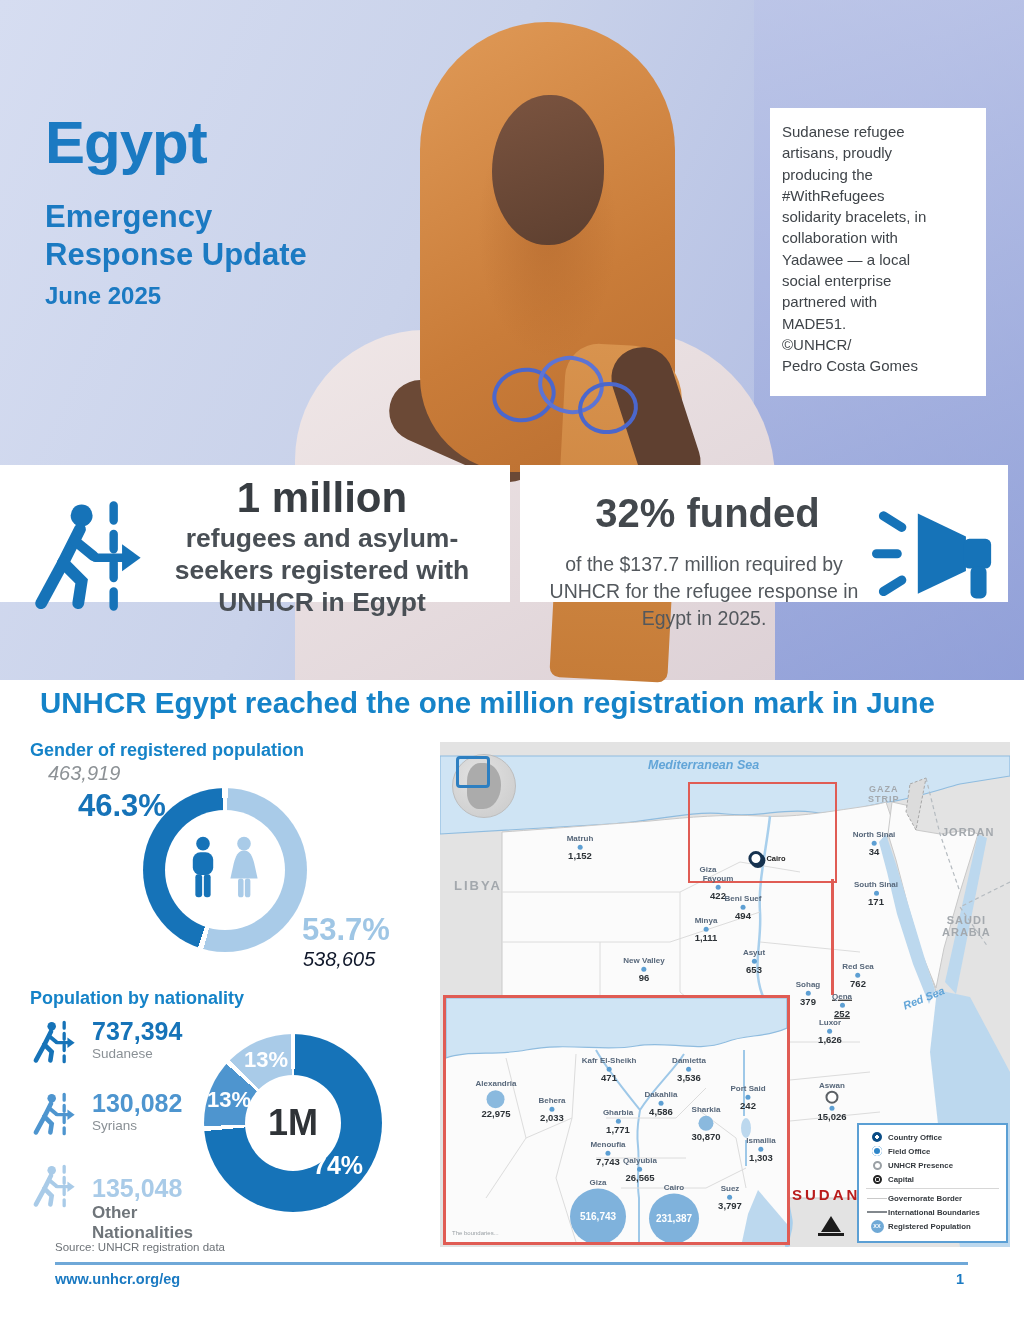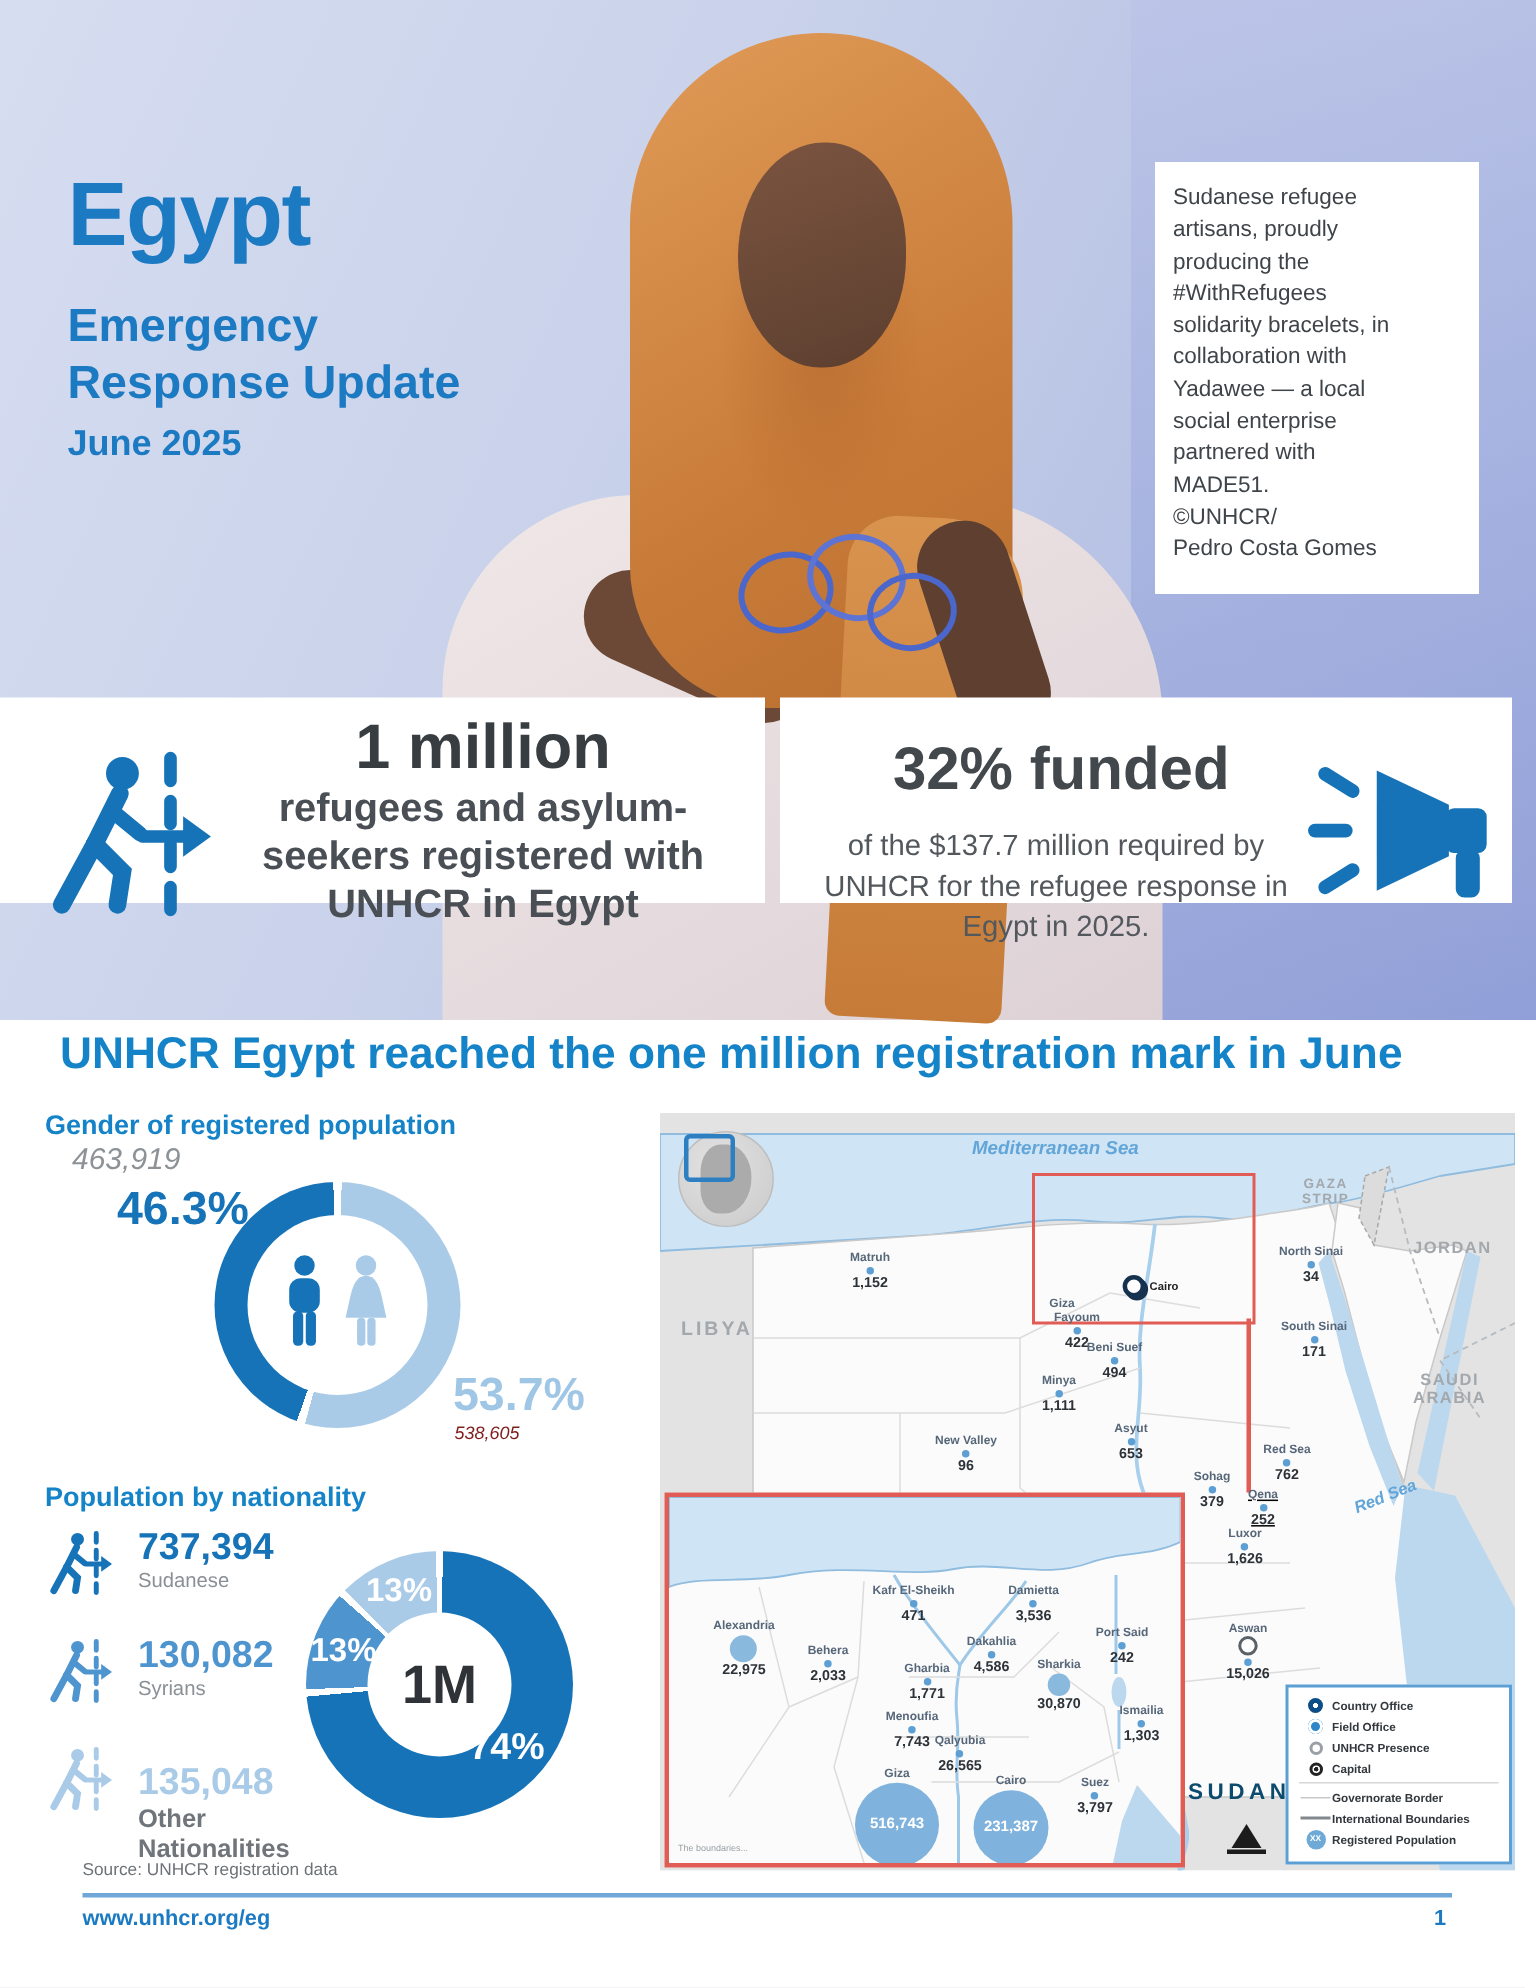--- a/index.html
+++ b/index.html
@@ -55,21 +55,21 @@
         font-size:19.5px;color:#53585d;line-height:1.38;}
   .megaphone{position:absolute;left:352px;top:32px;width:126px;height:118px;color:#1673b8;}
 
   
   .section-title{position:absolute;left:40px;top:686px;font-size:29.5px;font-weight:800;color:#1583c8;}
 
   .blk-label{position:absolute;font-size:18px;font-weight:800;color:#1583c8;}
   .g-count-m{position:absolute;left:48px;top:762px;font-size:20px;font-style:italic;color:#8d9296;}
   .g-pct-m{position:absolute;left:46px;top:788px;font-size:31px;font-weight:800;color:#1673b8;margin-left:32px;}
   .g-pct-f{position:absolute;left:302px;top:912px;font-size:31px;font-weight:800;color:#9fc6e5;}
-  .g-count-f{position:absolute;left:303px;top:948px;font-size:12px;font-style:italic;color:#7f1d1d;}
+  .g-count-f{position:absolute;left:303px;top:948px;font-size:20px;font-style:italic;color:#0f172a;}
   .gender-donut{position:absolute;left:143px;top:788px;width:164px;height:164px;border-radius:50%;}
   .gender-hole{position:absolute;left:22px;top:22px;width:120px;height:120px;border-radius:50%;
         background:#fff;display:flex;align-items:center;justify-content:center;gap:4px;}
 
   .nat-rows{position:absolute;left:30px;top:1018px;width:200px;}
   .nat-row{display:flex;align-items:flex-start;margin-bottom:24px;}
   .nat-ico{width:46px;height:48px;flex:0 0 46px;margin-right:16px;}
   .nat-count{font-size:25px;font-weight:800;line-height:1.05;}
   .nat-label{font-size:13.5px;color:#8a9095;margin-top:2px;}
   .nat-row:nth-child(3) .nat-label{font-size:17px;color:#6f757a;font-weight:700;}
@@ -121,21 +121,21 @@
   .ic-country{width:10px;height:10px;border-radius:50%;background:radial-gradient(#fff 0 1.6px,#0b4d86 1.8px);}
   .ic-field{width:10px;height:10px;border-radius:50%;background:#2e86c9;box-shadow:inset 0 0 0 2px #fff,inset 0 0 0 5px #2e86c9;}
   .ic-presence{width:9px;height:9px;border-radius:50%;border:2px solid #9aa0a5;background:#fff;box-sizing:border-box;}
   .ic-capital{width:9px;height:9px;border-radius:50%;border:2px solid #232323;box-sizing:border-box;
         background:radial-gradient(#232323 0 1.4px,#fff 1.6px);}
   .ic-gov{width:20px;height:0;border-top:1.5px solid #c9c9c9;}
   .ic-intl{width:20px;height:0;border-top:2px solid #82888d;}
   .ic-reg{width:13px;height:13px;border-radius:50%;background:#6fa9d6;color:#fff;font-size:5.5px;
         font-weight:800;display:flex;align-items:center;justify-content:center;}
   .leg-div{border-top:1px solid #d7d7d7;margin:2px 0;}
-  .sudan-label{position:absolute;left:352px;top:444px;font-size:15px;font-weight:700;color:#0c4a6e;letter-spacing:3px;}
+  .sudan-label{position:absolute;left:352px;top:444px;font-size:15px;font-weight:700;color:#b91c1c;letter-spacing:3px;}
   .north-arrow{position:absolute;left:378px;top:474px;width:26px;text-align:center;}
   .north-tri{width:0;height:0;border-left:10px solid transparent;border-right:10px solid transparent;
         border-bottom:16px solid #1c1c1c;margin:0 auto;}
   .north-base{width:26px;height:2.5px;background:#1c1c1c;margin-top:1px;}
 
   
   .footer-src{position:absolute;left:55px;top:1241px;font-size:11.5px;color:#6d7277;}
   .footer-rule{position:absolute;left:55px;top:1262px;width:913px;height:2.5px;background:#6fa8d8;}
   .footer-url{position:absolute;left:55px;top:1271px;font-size:14.5px;font-weight:700;color:#1b7ac2;cursor:pointer;}
   .footer-page{position:absolute;left:956px;top:1271px;font-size:14.5px;font-weight:700;color:#1b7ac2;}

